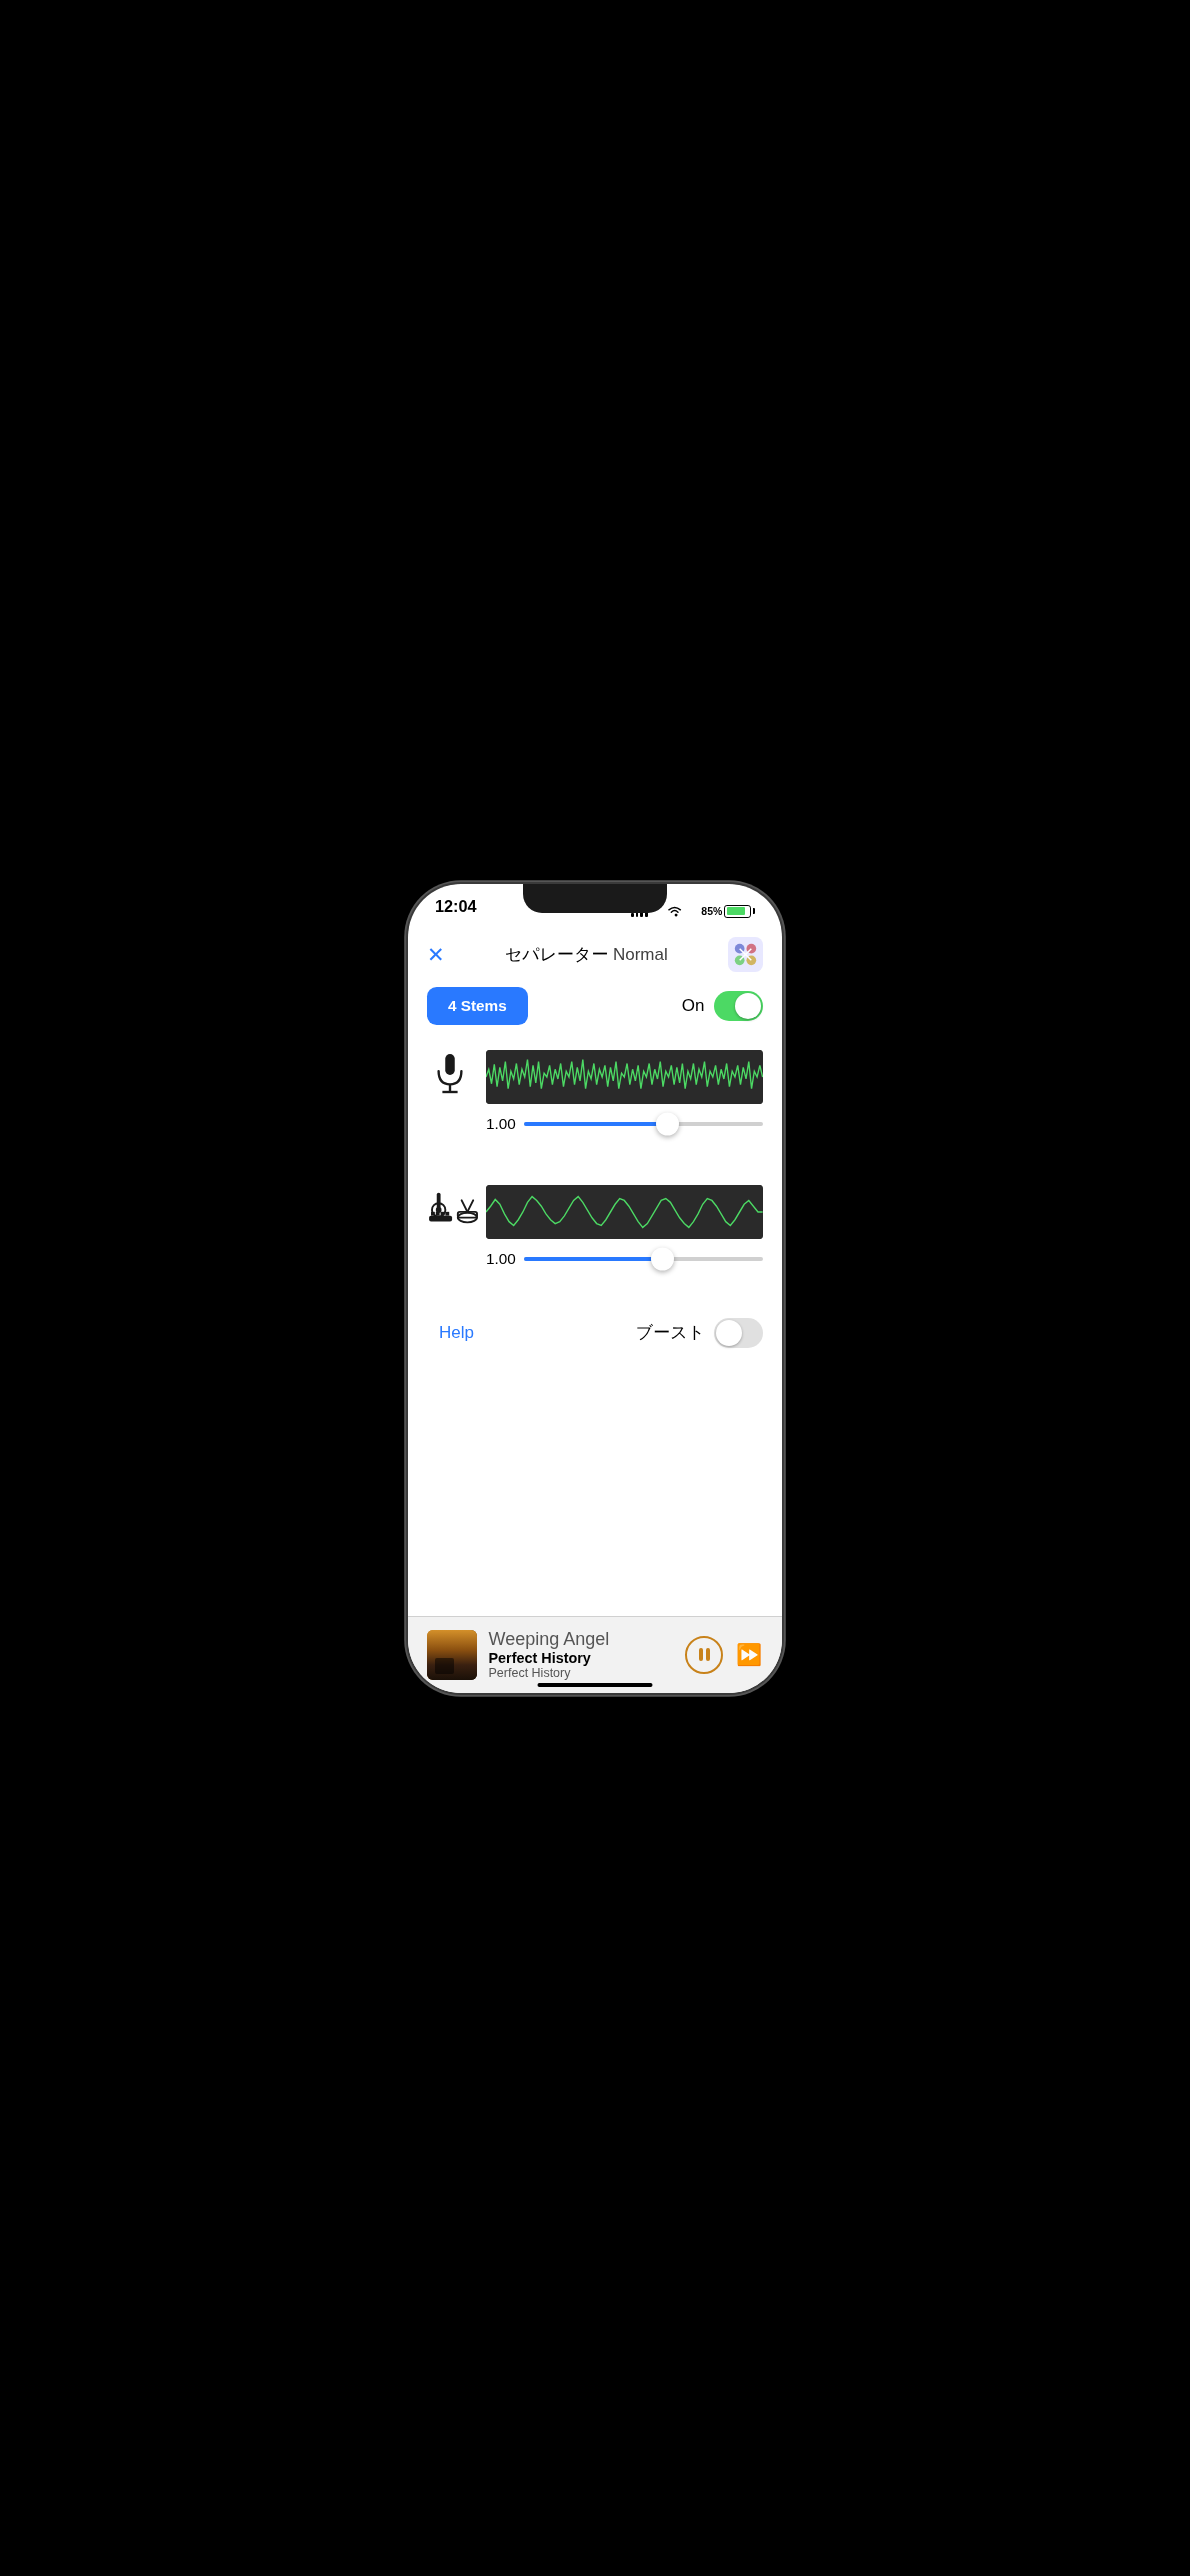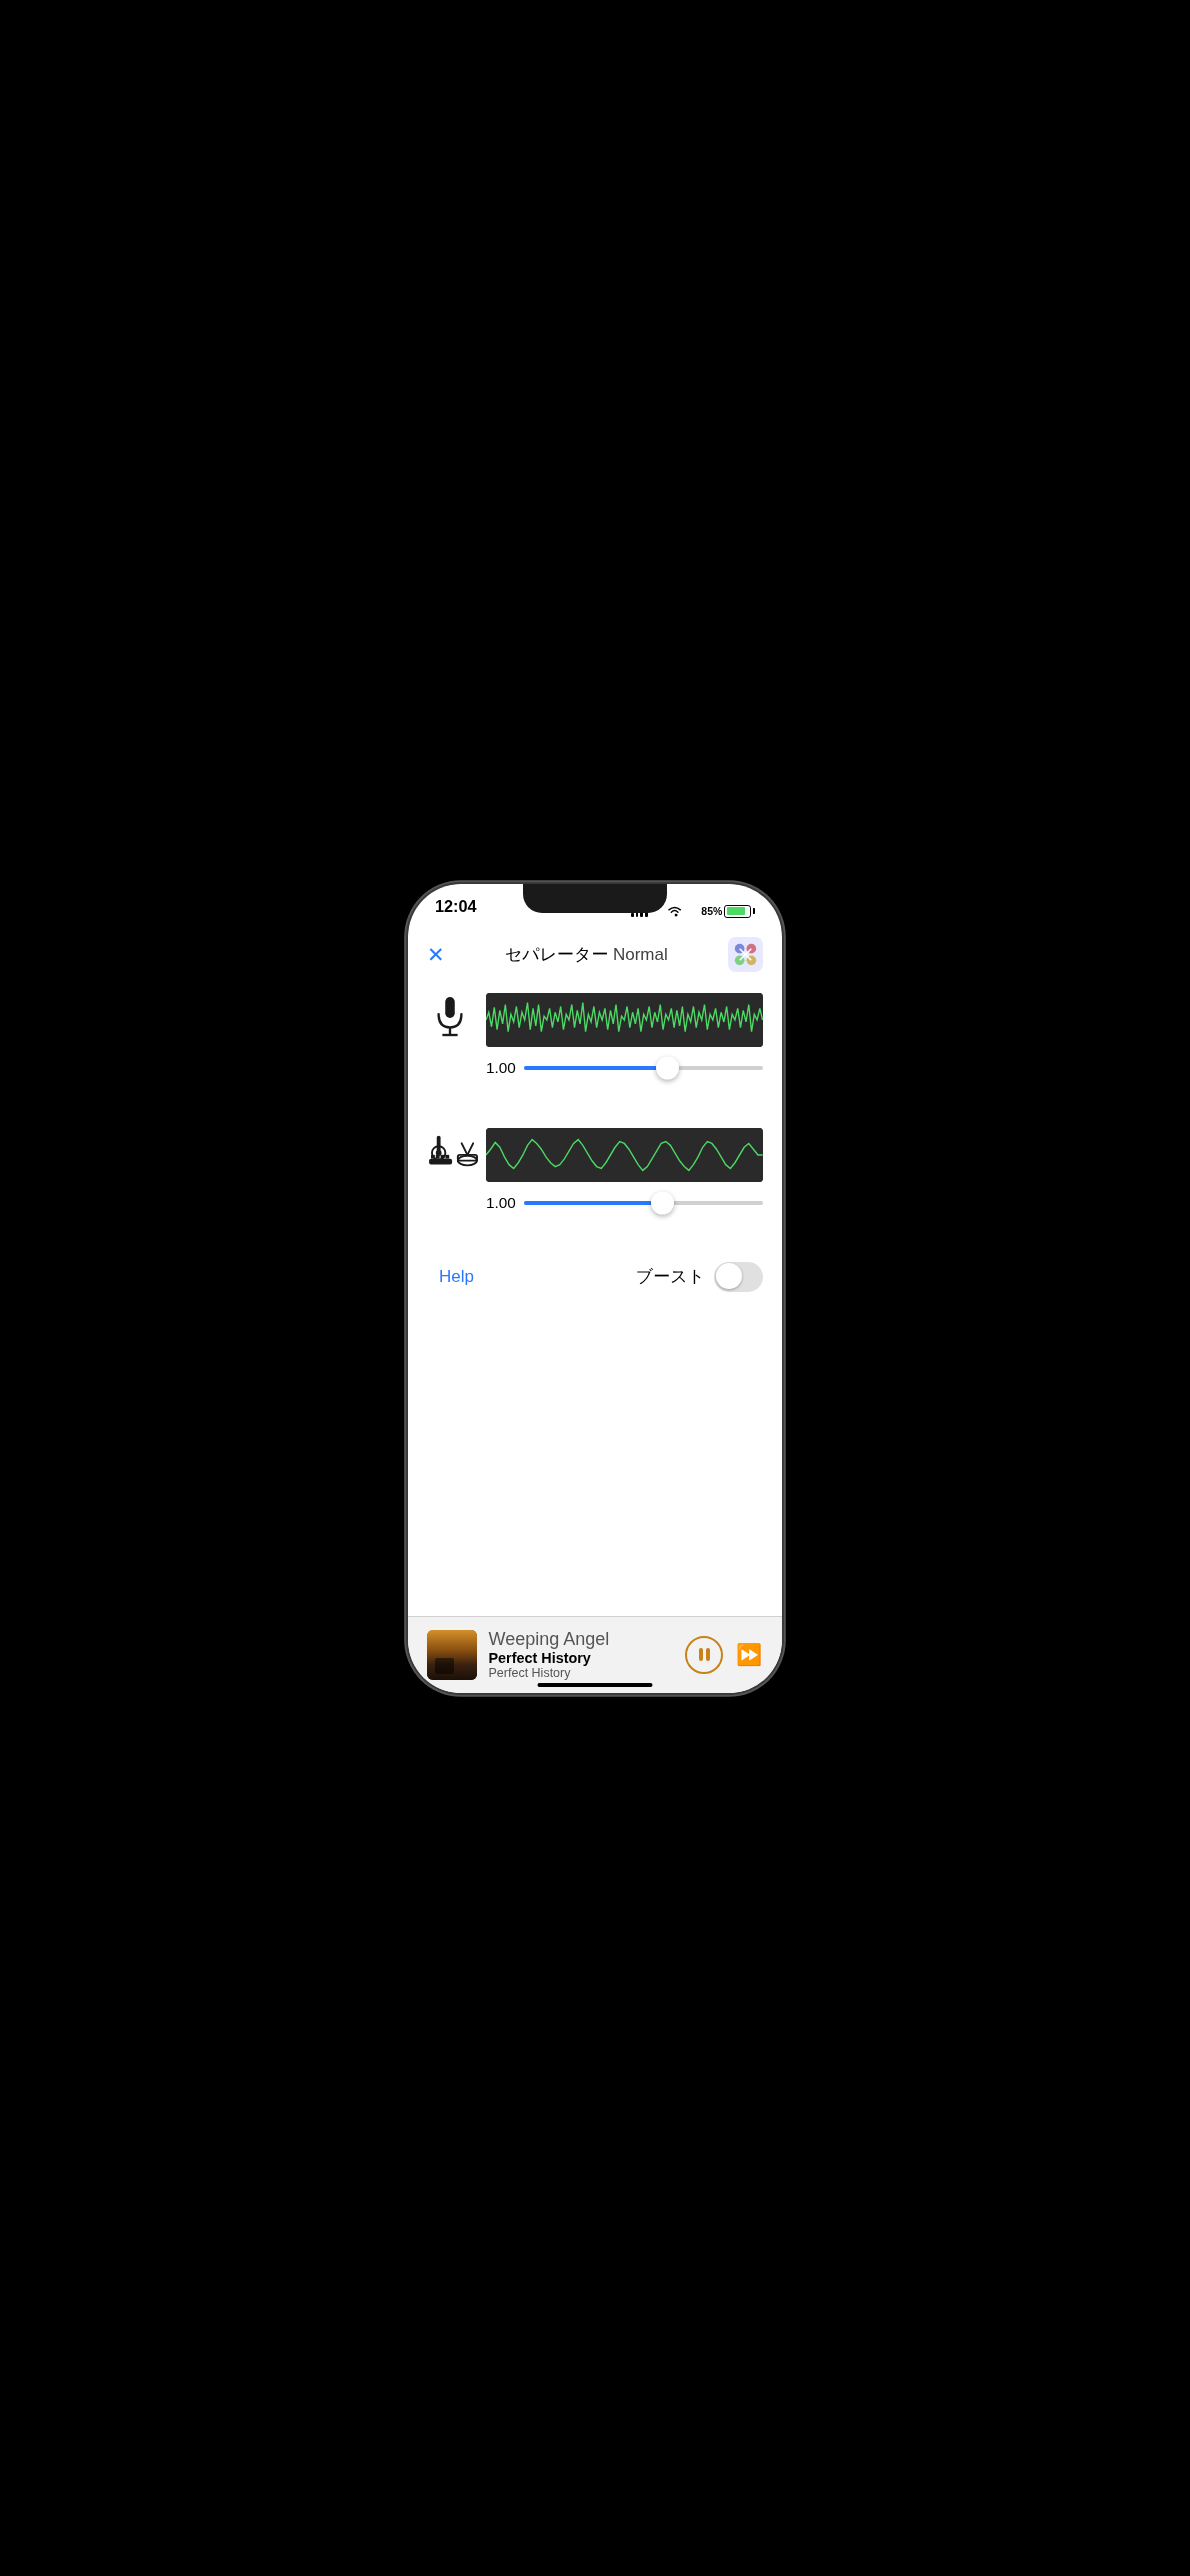--- a/index.html
+++ b/index.html
@@ -498,20 +498,29 @@
         <rect width="36" height="36" rx="8" fill="#e8e8ff"></rect>
         <circle cx="12" cy="12" r="5" fill="#5060c8" opacity="0.7"></circle>
         <circle cx="24" cy="12" r="5" fill="#c84050" opacity="0.7"></circle>
         <circle cx="12" cy="24" r="5" fill="#50c850" opacity="0.7"></circle>
         <circle cx="24" cy="24" r="5" fill="#c8a020" opacity="0.7"></circle>
         <line x1="12" y1="12" x2="24" y2="24" stroke="#fff" stroke-width="1.5"></line>
         <line x1="24" y1="12" x2="12" y2="24" stroke="#fff" stroke-width="1.5"></line>
       </svg>
     </div>
 
+    <div class="controls-row">
+      <button class="stems-btn">4 Stems</button>
+      <div class="toggle-row">
+        <span class="toggle-label">On</span>
+        <div class="toggle">
+          <div class="toggle-knob"></div>
+        </div>
+      </div>
+    </div>
 
     <div class="track-section">
       <div class="track-row">
         <div class="track-icon">
           
           <svg width="38" height="46" viewBox="0 0 40 48">
             <rect x="15" y="4" width="10" height="22" rx="5" fill="#1a1a1a"></rect>
             <path d="M8 22 Q8 36 20 36 Q32 36 32 22" fill="none" stroke="#1a1a1a" stroke-width="2.5" stroke-linecap="round"></path>
             <line x1="20" y1="36" x2="20" y2="44" stroke="#1a1a1a" stroke-width="2.5"></line>
             <line x1="12" y1="44" x2="28" y2="44" stroke="#1a1a1a" stroke-width="2.5"></line>

